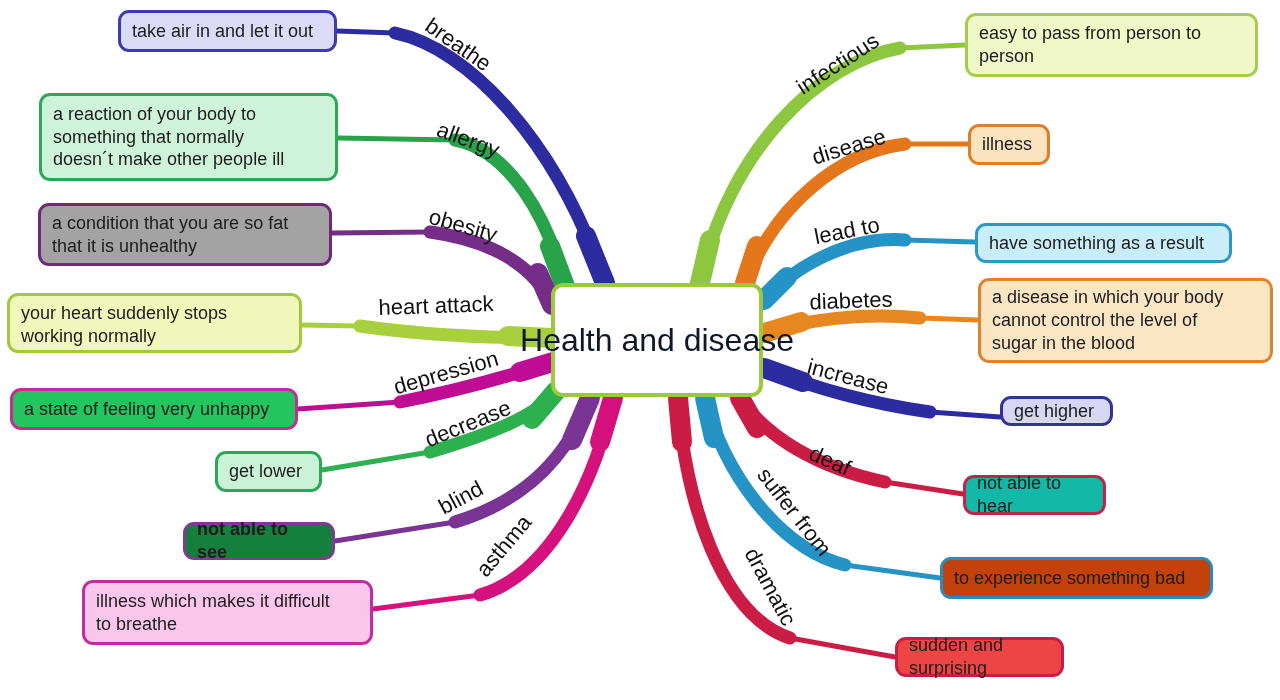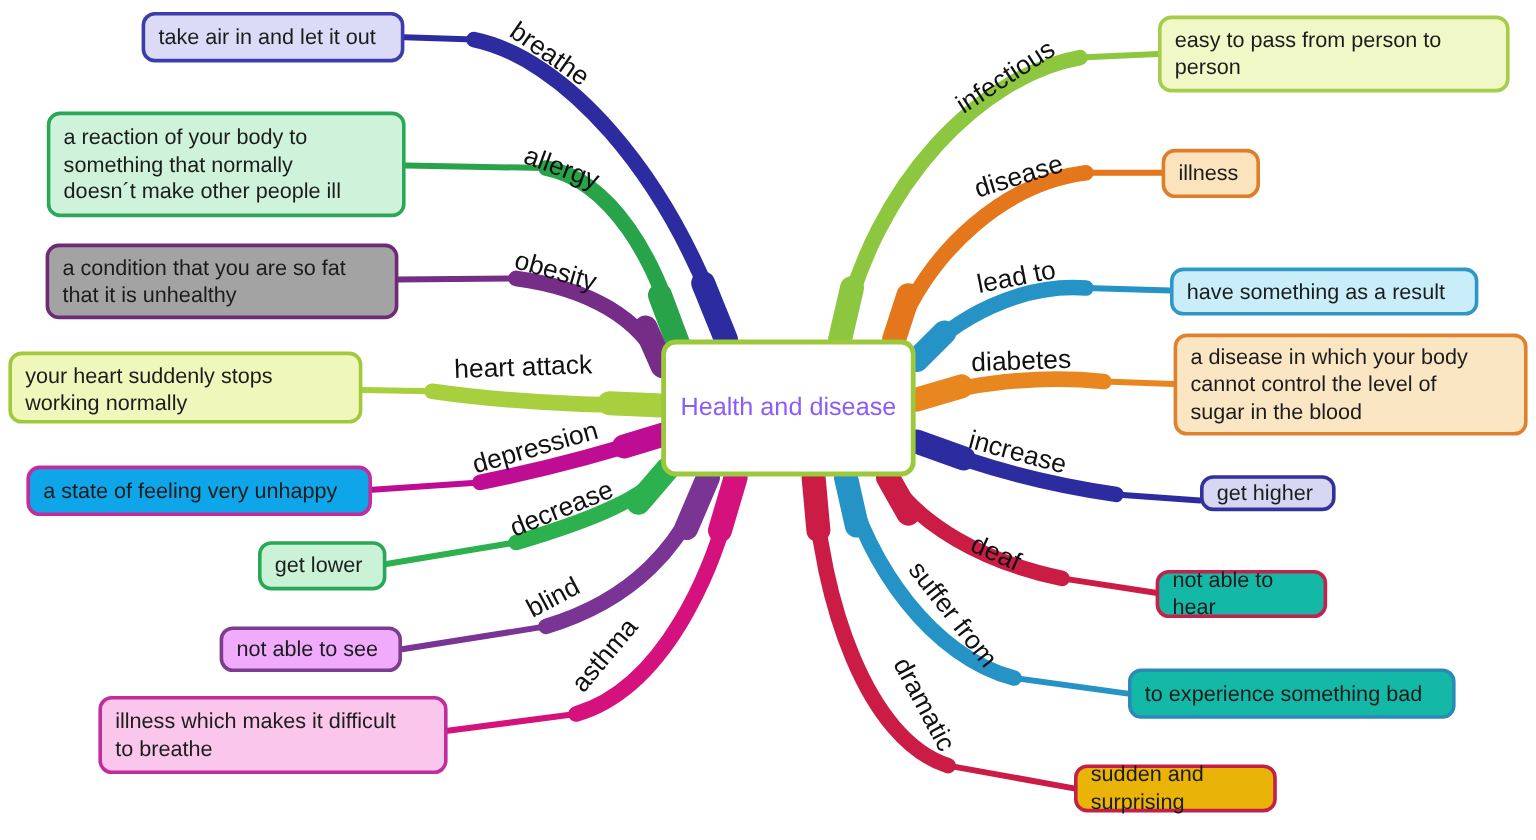--- a/index.html
+++ b/index.html
@@ -45,22 +45,22 @@
     box-sizing: border-box;
     background: #ffffff;
     border: 4px solid #9cc83c;
     border-radius: 12px;
     display: flex;
     align-items: center;
     justify-content: center;
     z-index: 4;
   }
   .center-node span {
-    font-size: 21px;
-    color: #8b5cf6;
+    font-size: 32px;
+    color: #0f172a;
     white-space: nowrap;
   }
 </style>
 </head>
 <body>
 
 <div class="stage">
   <svg id="branch-layer" viewBox="0 0 1280 700" xmlns="http://www.w3.org/2000/svg">
       <path d="M605,283 L586,236" fill="none" stroke="#2c2ca0" stroke-width="20" stroke-linecap="round" stroke-linejoin="round"></path>
       <path d="M395,33 C468,48 556,140 605,283" fill="none" stroke="#2c2ca0" stroke-width="13" stroke-linecap="round" stroke-linejoin="round"></path>
@@ -118,44 +118,44 @@
       <div class="def-box" style="left: 39px; top: 93px; width: 299px; height: 88px; background: rgb(206, 243, 218); border-color: rgb(42, 167, 87);"><span>a reaction of your body to
 something that normally
 doesn´t make other people ill</span></div>
       <div class="topic-label" style="left: 463px; top: 226px; transform: translate(-50%, -50%) rotate(16deg);">obesity</div>
       <div class="def-box" style="left: 38px; top: 203px; width: 294px; height: 63px; background: #a3a3a3; border-color: rgb(110, 42, 116);"><span>a condition that you are so fat
 that it is unhealthy</span></div>
       <div class="topic-label" style="left: 436px; top: 306px; transform: translate(-50%, -50%) rotate(-2deg);">heart attack</div>
       <div class="def-box" style="left: 7px; top: 293px; width: 295px; height: 60px; background: rgb(239, 247, 187); border-color: rgb(162, 201, 60); align-items: flex-end;"><span>your heart suddenly stops
 working normally</span></div>
       <div class="topic-label" style="left: 446px; top: 373px; transform: translate(-50%, -50%) rotate(-16deg);">depression</div>
-      <div class="def-box" style="left: 10px; top: 388px; width: 288px; height: 42px; background: #0ea5e9; border-color: rgb(193, 45, 156); margin-left: 12px;"><span>a state of feeling very unhappy</span></div>
+      <div class="def-box" style="left: 10px; top: 388px; width: 288px; height: 42px; background: #22c55e; border-color: rgb(193, 45, 156);"><span>a state of feeling very unhappy</span></div>
       <div class="topic-label" style="left: 468px; top: 424px; transform: translate(-50%, -50%) rotate(-22deg);">decrease</div>
       <div class="def-box" style="left: 215px; top: 451px; width: 107px; height: 41px; background: rgb(201, 242, 214); border-color: rgb(42, 167, 87);"><span>get lower</span></div>
       <div class="topic-label" style="left: 461px; top: 498px; transform: translate(-50%, -50%) rotate(-28deg);">blind</div>
-      <div class="def-box" style="left: 183px; top: 522px; width: 152px; height: 38px; background: #f0abfc; border-color: rgb(123, 61, 140);"><span>not able to see</span></div>
+      <div class="def-box" style="left: 183px; top: 522px; width: 152px; height: 38px; background: #15803d; border-color: rgb(123, 61, 140); font-weight: bold;"><span>not able to see</span></div>
       <div class="topic-label" style="left: 504px; top: 546px; transform: translate(-50%, -50%) rotate(-50deg);">asthma</div>
       <div class="def-box" style="left: 82px; top: 580px; width: 291px; height: 65px; background: rgb(250, 198, 236); border-color: rgb(193, 45, 156);"><span>illness which makes it difficult
 to breathe</span></div>
       <div class="topic-label" style="left: 838px; top: 64px; transform: translate(-50%, -50%) rotate(-33deg);">infectious</div>
       <div class="def-box" style="left: 965px; top: 13px; width: 293px; height: 64px; background: rgb(240, 248, 199); border-color: rgb(166, 204, 76);"><span>easy to pass from person to
 person</span></div>
       <div class="topic-label" style="left: 849px; top: 147px; transform: translate(-50%, -50%) rotate(-17deg);">disease</div>
       <div class="def-box" style="left: 968px; top: 124px; width: 82px; height: 41px; background: rgb(251, 227, 189); border-color: rgb(223, 126, 42);"><span>illness</span></div>
       <div class="topic-label" style="left: 847px; top: 231px; transform: translate(-50%, -50%) rotate(-11deg);">lead to</div>
       <div class="def-box" style="left: 975px; top: 223px; width: 257px; height: 40px; background: rgb(201, 238, 250); border-color: rgb(46, 151, 198);"><span>have something as a result</span></div>
       <div class="topic-label" style="left: 851px; top: 301px; transform: translate(-50%, -50%) rotate(-2deg);">diabetes</div>
       <div class="def-box" style="left: 978px; top: 278px; width: 295px; height: 85px; background: rgb(251, 230, 195); border-color: rgb(223, 130, 48);"><span>a disease in which your body
 cannot control the level of
 sugar in the blood</span></div>
       <div class="topic-label" style="left: 848px; top: 377px; transform: translate(-50%, -50%) rotate(15deg);">increase</div>
       <div class="def-box" style="left: 1000px; top: 396px; width: 113px; height: 30px; background: rgb(215, 215, 244); border-color: rgb(50, 50, 155);"><span>get higher</span></div>
       <div class="topic-label" style="left: 830px; top: 461px; transform: translate(-50%, -50%) rotate(24deg);">deaf</div>
       <div class="def-box" style="left: 963px; top: 475px; width: 143px; height: 40px; background: #14b8a6; border-color: rgb(196, 33, 75);"><span>not able to hear</span></div>
       <div class="topic-label" style="left: 794px; top: 512px; transform: translate(-50%, -50%) rotate(52deg);">suffer from</div>
-      <div class="def-box" style="left: 940px; top: 557px; width: 273px; height: 42px; background: #14b8a6; border-color: rgb(42, 138, 184);"><span>to experience something bad</span></div>
+      <div class="def-box" style="left: 940px; top: 557px; width: 273px; height: 42px; background: #c2410c; border-color: rgb(42, 138, 184);"><span>to experience something bad</span></div>
       <div class="topic-label" style="left: 770px; top: 587px; transform: translate(-50%, -50%) rotate(62deg);">dramatic</div>
-      <div class="def-box" style="left: 895px; top: 637px; width: 169px; height: 40px; background: #eab308; border-color: rgb(196, 31, 72);"><span>sudden and surprising</span></div>
+      <div class="def-box" style="left: 895px; top: 637px; width: 169px; height: 40px; background: #ef4444; border-color: rgb(196, 31, 72);"><span>sudden and surprising</span></div>
     </div>
   <div class="center-node">
     <span>Health and disease</span>
   </div>
 </div>
 
 </body></html>

